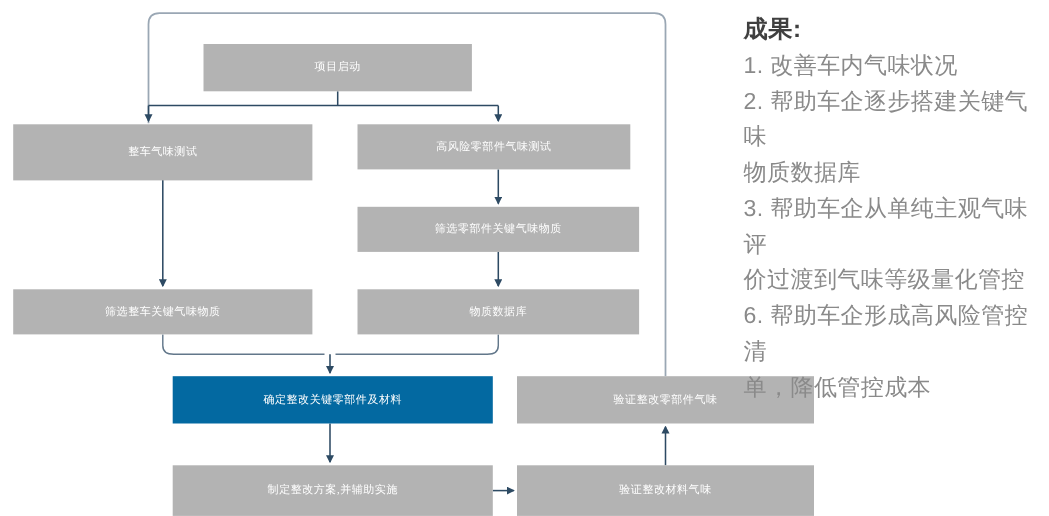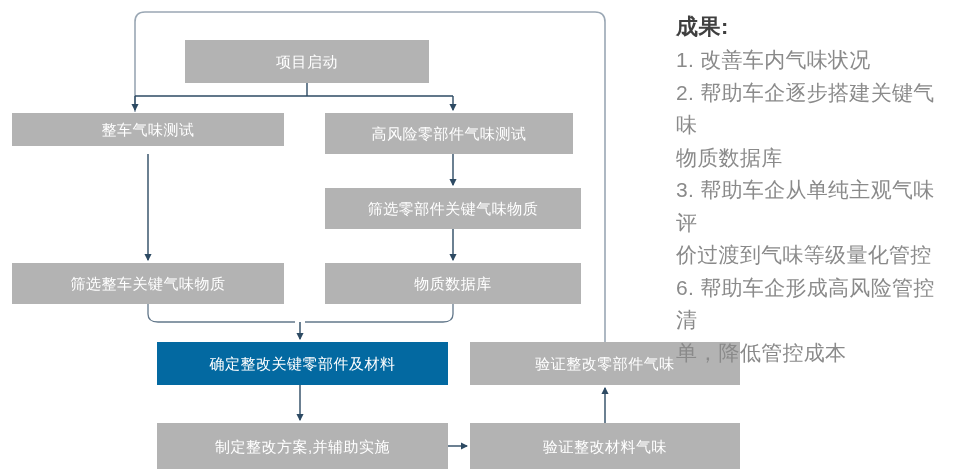--- a/index.html
+++ b/index.html
@@ -25,25 +25,26 @@
     height: 469px;
     pointer-events: none;
   }
   .node {
     position: absolute;
     background: #b3b3b3;
     color: #ffffff;
     display: flex;
     align-items: center;
     justify-content: center;
-    font-size: 15px;
+    font-size: 10px;
     letter-spacing: 0.5px;
     line-height: 1;
     white-space: nowrap;
     box-sizing: border-box;
+    font-family: Liberation Serif, serif;
   }
   #outcome-panel {
     position: absolute;
     left: 676px;
     top: 10px;
     width: 268px;
   }
   #outcome-title {
     font-size: 22px;
     font-weight: bold;
@@ -92,21 +93,21 @@
 
     <path d="M 300 385 L 300 420" fill="none" stroke="#2d4a63" stroke-width="1.4" marker-end="url(#arrow)"></path>
 
     <path d="M 448 446 L 467 446" fill="none" stroke="#2d4a63" stroke-width="1.4" marker-end="url(#arrow)"></path>
 
     <path d="M 605 423 L 605 388" fill="none" stroke="#2d4a63" stroke-width="1.4" marker-end="url(#arrow)"></path>
   </svg>
 
   <div id="nodes">
       <div class="node" style="left: 185px; top: 40px; width: 244px; height: 43px; background: rgb(179, 179, 179); color: rgb(255, 255, 255);">项目启动</div>
-      <div class="node" style="left: 12px; top: 113px; width: 272px; height: 33px; background: rgb(179, 179, 179); color: rgb(255, 255, 255);">整车气味测试</div>
+      <div class="node" style="left: 12px; top: 113px; width: 272px; height: 51px; background: rgb(179, 179, 179); color: rgb(255, 255, 255);">整车气味测试</div>
       <div class="node" style="left: 325px; top: 113px; width: 248px; height: 41px; background: rgb(179, 179, 179); color: rgb(255, 255, 255);">高风险零部件气味测试</div>
       <div class="node" style="left: 325px; top: 188px; width: 256px; height: 41px; background: rgb(179, 179, 179); color: rgb(255, 255, 255);">筛选零部件关键气味物质</div>
       <div class="node" style="left: 12px; top: 263px; width: 272px; height: 41px; background: rgb(179, 179, 179); color: rgb(255, 255, 255);">筛选整车关键气味物质</div>
       <div class="node" style="left: 325px; top: 263px; width: 256px; height: 41px; background: rgb(179, 179, 179); color: rgb(255, 255, 255);">物质数据库</div>
       <div class="node" style="left: 157px; top: 342px; width: 291px; height: 43px; background: #0369a1; color: rgb(255, 255, 255);">确定整改关键零部件及材料</div>
       <div class="node" style="left: 470px; top: 342px; width: 270px; height: 43px; background: rgb(179, 179, 179); color: rgb(255, 255, 255);">验证整改零部件气味</div>
       <div class="node" style="left: 157px; top: 423px; width: 291px; height: 46px; background: rgb(179, 179, 179); color: rgb(255, 255, 255);">制定整改方案,并辅助实施</div>
       <div class="node" style="left: 470px; top: 423px; width: 270px; height: 46px; background: rgb(179, 179, 179); color: rgb(255, 255, 255);">验证整改材料气味</div>
     </div>
 

